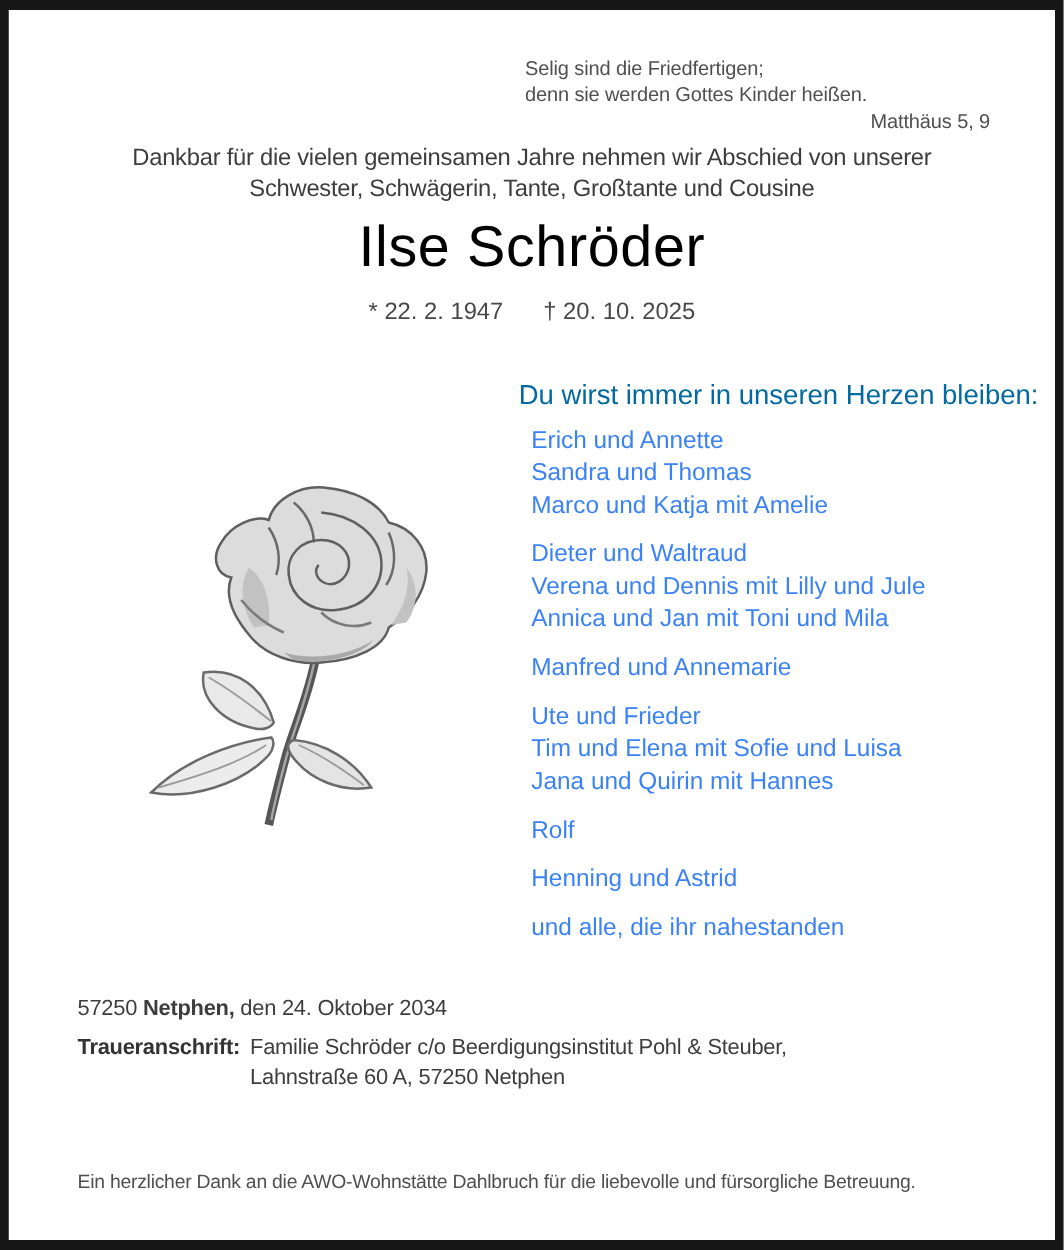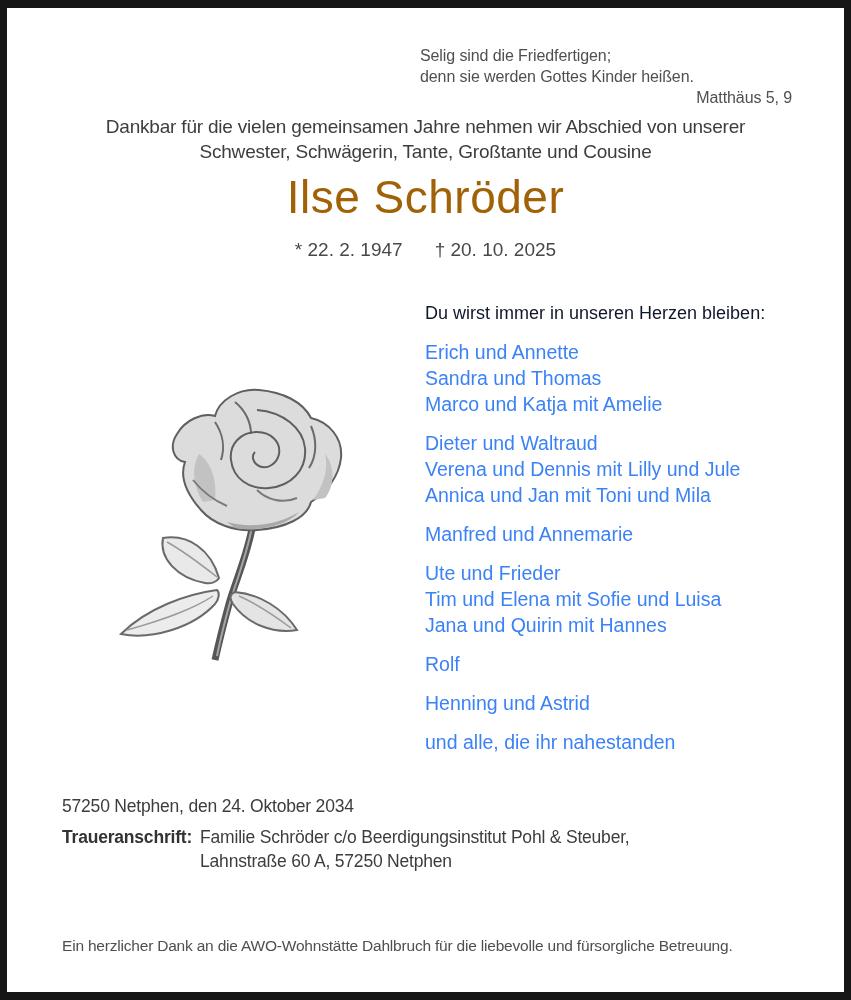--- a/index.html
+++ b/index.html
@@ -11,30 +11,30 @@
     border:8px solid #161616;
     border-left-width:7px;
     border-right-width:7px;
     font-family:"Liberation Sans","DejaVu Sans",sans-serif;
     overflow:hidden;
   }
   .abs{position:absolute;}
   .quote{left:413px;top:37px;width:372px;font-size:16px;line-height:21px;color:#4f4f4f;letter-spacing:-0.1px;}
   .quote-source{text-align:right;}
   .intro{left:0;right:0;top:106px;text-align:center;font-size:19px;line-height:25px;color:#3d3d3d;letter-spacing:-0.2px;}
-  .name{left:0;right:0;top:160px;text-align:center;font-size:46px;line-height:58px;font-weight:400;color:#a16207;margin:0;letter-spacing:0.5px;}
+  .name{left:0;right:0;top:160px;text-align:center;font-size:46px;line-height:58px;font-weight:400;color:#000000;margin:0;letter-spacing:0.5px;}
   .dates{left:0;right:0;top:231px;text-align:center;font-size:19px;color:#484848;}
   .dates .death{margin-left:32px;}
-  .remembrance-heading{left:418px;top:295px;font-size:18px;color:#0f172a;}
+  .remembrance-heading{left:408px;top:295px;font-size:22px;color:#0369a1;}
   .names{left:418px;top:331px;font-size:19.5px;line-height:26px;color:#3b82f6;}
   .group{margin-bottom:13px;}
   .rose{left:100px;top:373px;width:265px;height:282px;}
   .city-line{left:55px;top:788px;font-size:17.5px;color:#3d3d3d;letter-spacing:-0.2px;}
   .address{left:55px;top:817px;font-size:17.5px;line-height:24px;color:#3d3d3d;display:flex;gap:8px;letter-spacing:-0.2px;}
-  .b{font-weight:400;}
+  .b{font-weight:700;}
   .addr-label{font-weight:700;color:#333333;}
   .funeral{left:55px;top:880px;width:748px;font-size:15.5px;line-height:21.5px;font-weight:700;color:#2f2f2f;letter-spacing:-0.2px;}
   .thanks{left:55px;top:928px;width:748px;font-size:15.5px;line-height:20px;color:#4f4f4f;letter-spacing:-0.2px;}
 </style>
 </head>
 <body>
 
 <div class="page">
 
   <div class="abs quote">

